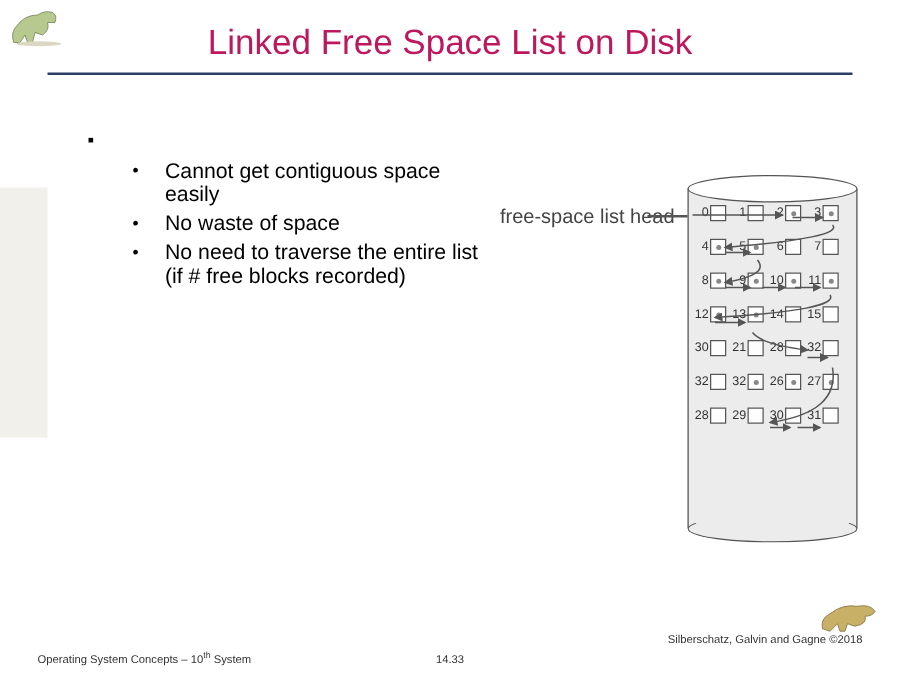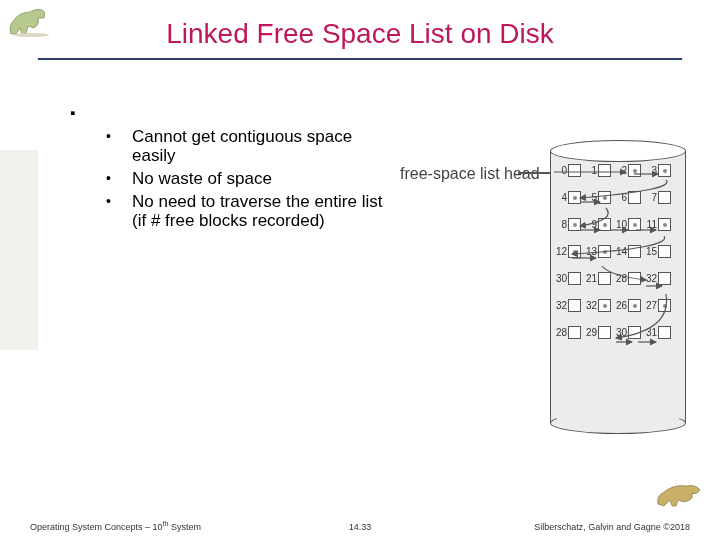--- a/index.html
+++ b/index.html
@@ -36,21 +36,21 @@
              border-top-color: transparent; }
   .grid { position: absolute; top: 24px; left: 154px; z-index: 4; }
   .row { display: flex; margin-bottom: 14px; }
   .cell { display: flex; align-items: center; margin-right: 3px; font-size: 10px; color: #333; }
   .num { width: 13px; text-align: right; margin-right: 1px; }
   .box { width: 13px; height: 13px; border: 1px solid #555; background: #fdfdfd; position: relative; }
   .box.dot::after { content: ""; position: absolute; top: 4px; left: 4px; width: 4px; height: 4px; background: #888; border-radius: 50%; }
   .footer { position: absolute; bottom: 8px; left: 0; width: 100%; font-size: 9px; color: #333; }
   .f-left { position: absolute; left: 30px; bottom: 0; }
   .f-center { position: absolute; left: 50%; bottom: 0; transform: translateX(-50%); text-align: right; }
-  .f-right { position: absolute; right: 30px; bottom: 0; }
+  .f-right { position: absolute; right: 30px; bottom: 16px; }
   sup { font-size: 7px; }
 </style>
 </head>
 <body>
 
 <div class="corner-tl">
   <svg width="50" height="34" viewBox="0 0 50 34">
     <path d="M5 30 Q2 22 8 16 Q14 8 24 8 Q30 4 36 6 Q40 8 38 14 L32 14 Q34 20 28 24 L22 22 L20 30 L16 30 L14 24 L10 30 Z" fill="#b7c98e" stroke="#6a7a4a" stroke-width="0.6"></path>
     <ellipse cx="25" cy="31" rx="18" ry="2" fill="#dcd7c3"></ellipse>
   </svg>

